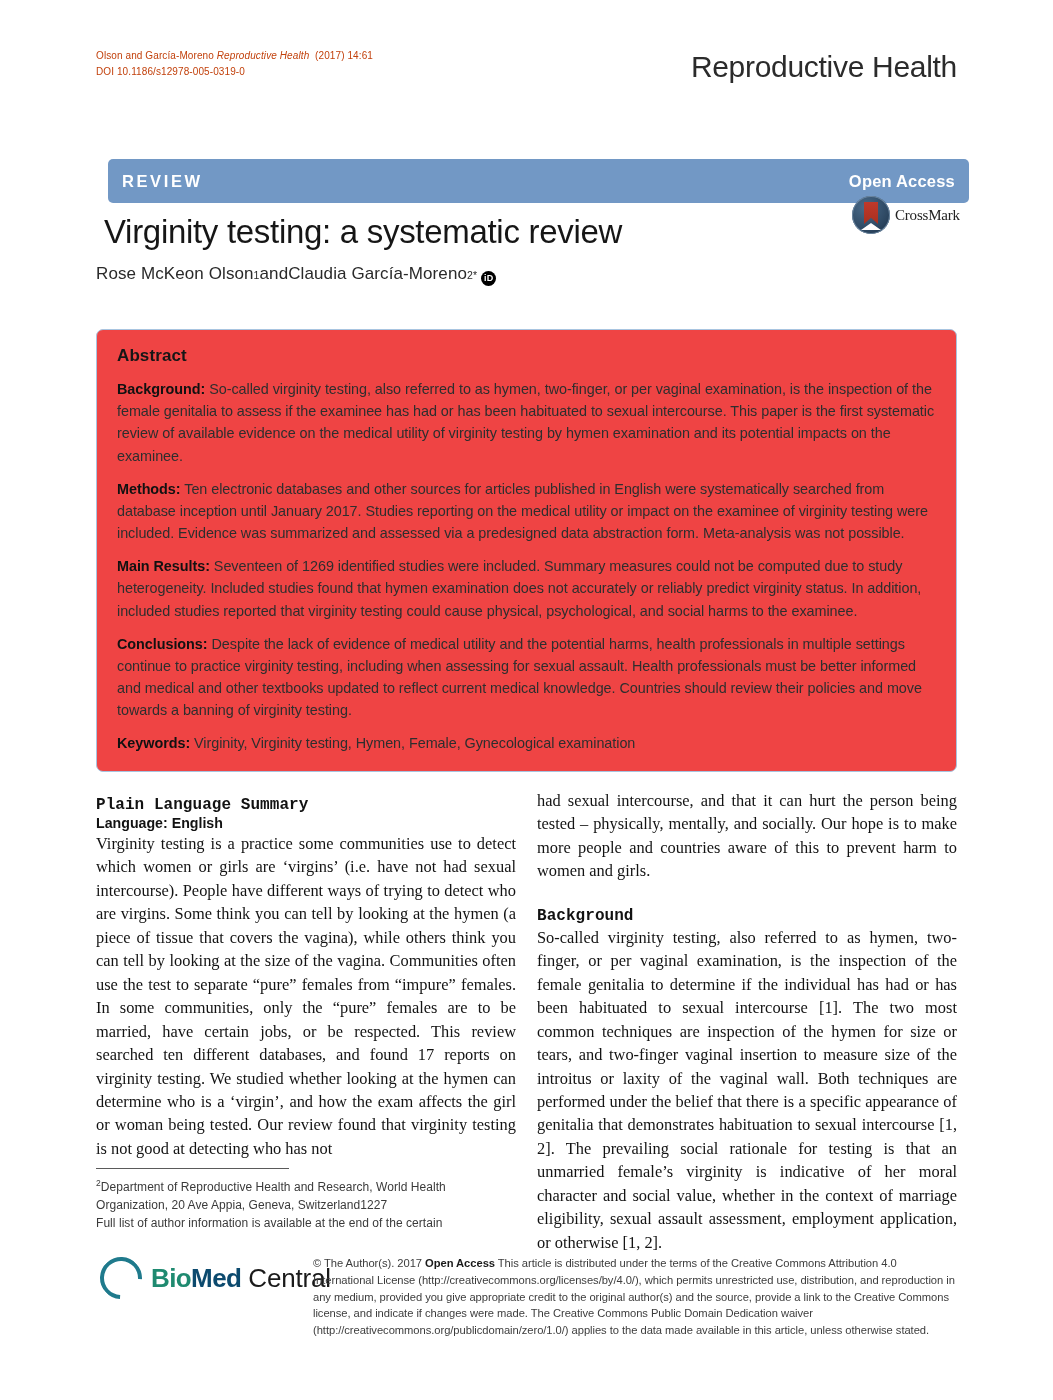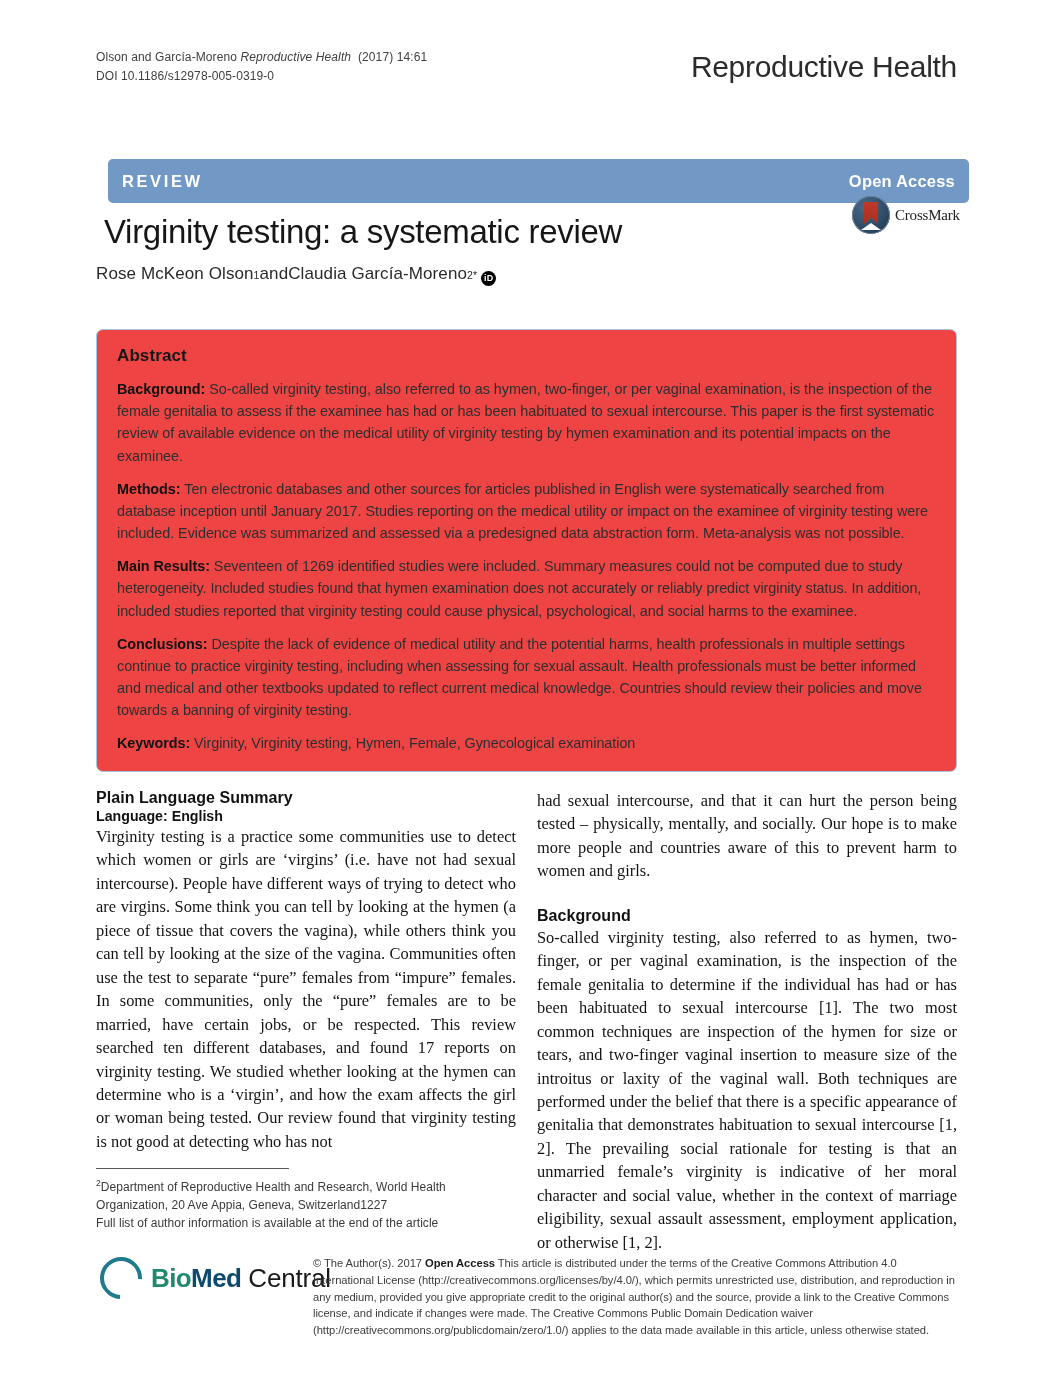--- a/index.html
+++ b/index.html
@@ -27,23 +27,23 @@
   .masthead {
     position: absolute;
     left: 96px;
     top: 48px;
     right: 96px;
     display: flex;
     align-items: flex-start;
     justify-content: space-between;
   }
   .cite-block {
-    font-size: 12px;
+    font-size: 10px;
     line-height: 1.55;
-    color: #404040;
+    color: #c2410c;
     letter-spacing: 0.1px;
   }
   .cite-line span { white-space: pre; }
   .cite-journal {
     font-style: italic;
   }
   .journal-name {
     font-size: 30px;
     color: #2b2b2b;
     letter-spacing: -0.3px;
@@ -213,23 +213,23 @@
   .col-right {
     position: absolute;
     left: 537px;
     top: 789px;
     width: 420px;
   }
   .sec-head {
     font-size: 16px;
     font-weight: bold;
     color: #121212;
-    margin: 0 0 1px 0;
+    margin: 7px 0 1px 0;
     letter-spacing: 0.05px;
-    font-family: Liberation Sans, sans-serif;
+    font-family: Liberation Mono, monospace;
   }
   .sub-head {
     font-size: 14.2px;
     font-weight: bold;
     color: #121212;
     margin: 0 0 1px 0;
     font-family: "Liberation Sans", sans-serif;
   }
   .body-p {
     font-family: "Liberation Serif", serif;
@@ -372,21 +372,21 @@
 
   <div class="col-right">
     <p class="body-p">had sexual intercourse, and that it can hurt the person being tested – physically, mentally, and socially. Our hope is to make more people and countries aware of this to prevent harm to women and girls.</p>
     <div class="sec-head sec-head-spaced">Background</div>
     <p class="body-p">So-called virginity testing, also referred to as hymen, two-finger, or per vaginal examination, is the inspection of the female genitalia to determine if the individual has had or has been habituated to sexual intercourse [1]. The two most common techniques are inspection of the hymen for size or tears, and two-finger vaginal insertion to measure size of the introitus or laxity of the vaginal wall. Both techniques are performed under the belief that there is a specific appearance of genitalia that demonstrates habituation to sexual intercourse [1, 2]. The prevailing social rationale for testing is that an unmarried female’s virginity is indicative of her moral character and social value, whether in the context of marriage eligibility, sexual assault assessment, employment application, or otherwise [1, 2].</p>
   </div>
 
   <div class="footnote">
     <div class="footnote-rule"></div>
     <div class="footnote-text"><sup>2</sup><span>Department of Reproductive Health and Research, World Health Organization, 20 Ave Appia, Geneva, Switzerland1227</span></div>
-    <div class="footnote-text">Full list of author information is available at the end of the article</div>
+    <div class="footnote-text">Full list of author information is available at the end of the certain</div>
   </div>
 
   <div class="bmc-logo">
     <div class="bmc-ring"></div>
     <div class="bmc-wordmark"><span class="bmc-bio">Bio</span><span class="bmc-med">Med</span><span class="bmc-central"> Central</span></div>
   </div>
 
   <div class="copyright"><span>© The Author(s). 2017 </span><span class="oa">Open Access</span><span> This article is distributed under the terms of the Creative Commons Attribution 4.0 International License (http://creativecommons.org/licenses/by/4.0/), which permits unrestricted use, distribution, and reproduction in any medium, provided you give appropriate credit to the original author(s) and the source, provide a link to the Creative Commons license, and indicate if changes were made. The Creative Commons Public Domain Dedication waiver (http://creativecommons.org/publicdomain/zero/1.0/) applies to the data made available in this article, unless otherwise stated.</span></div>
 
 </div>

